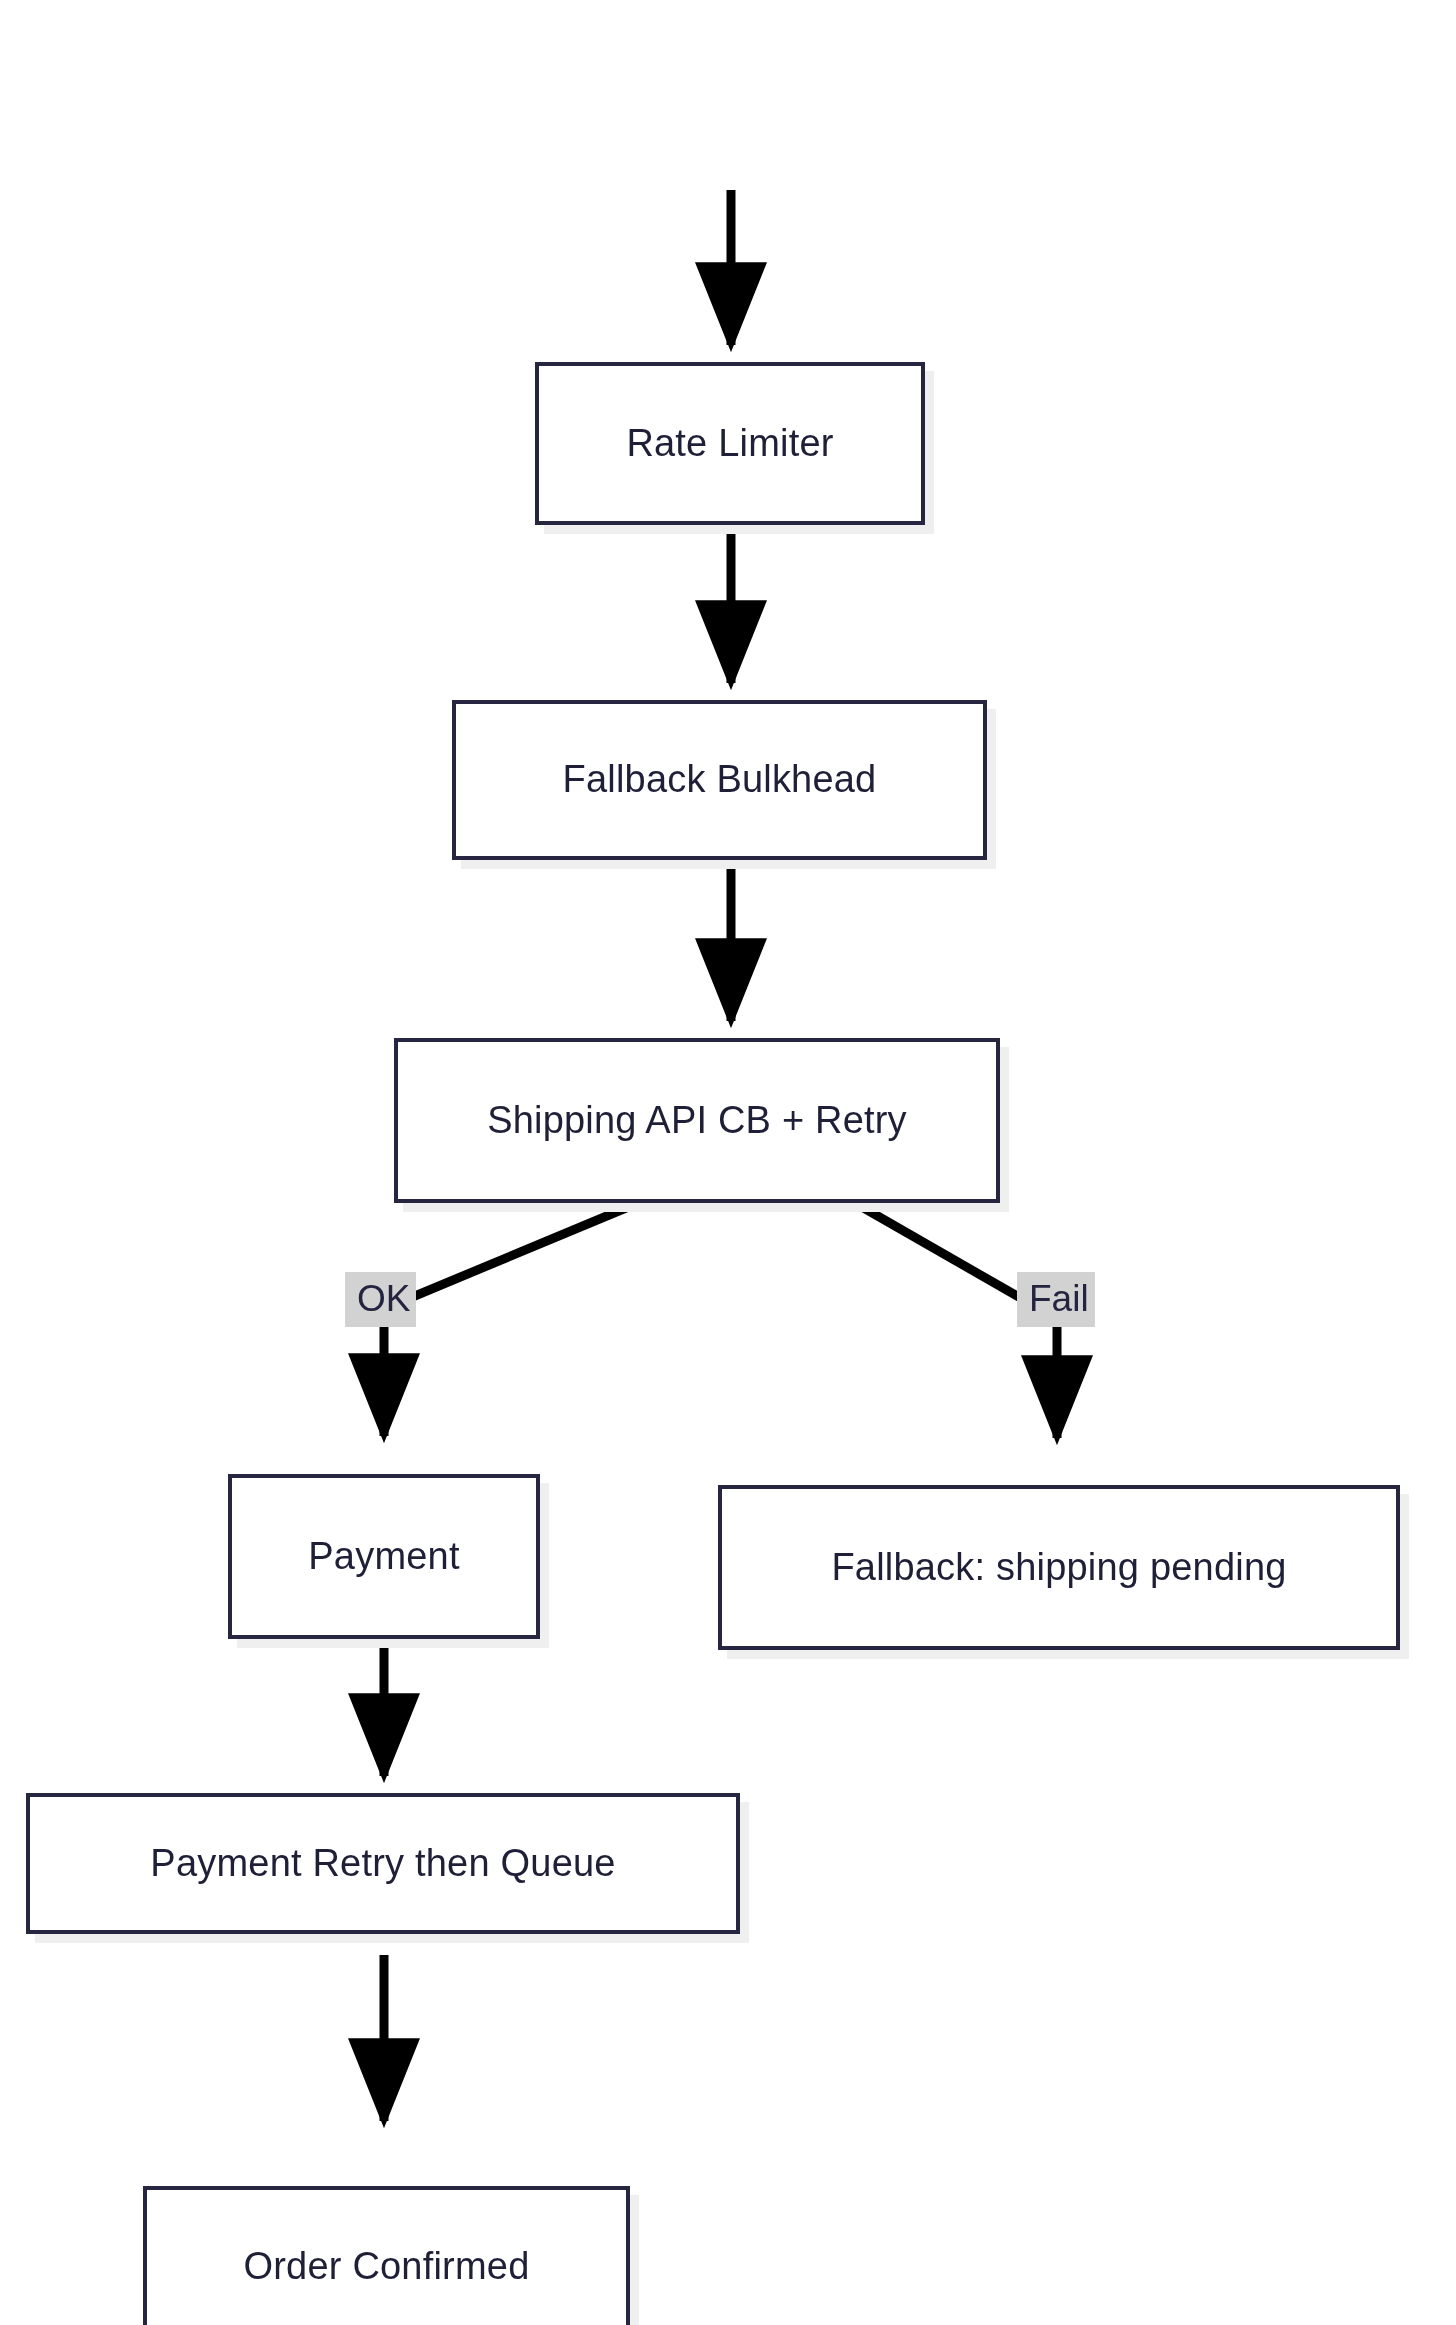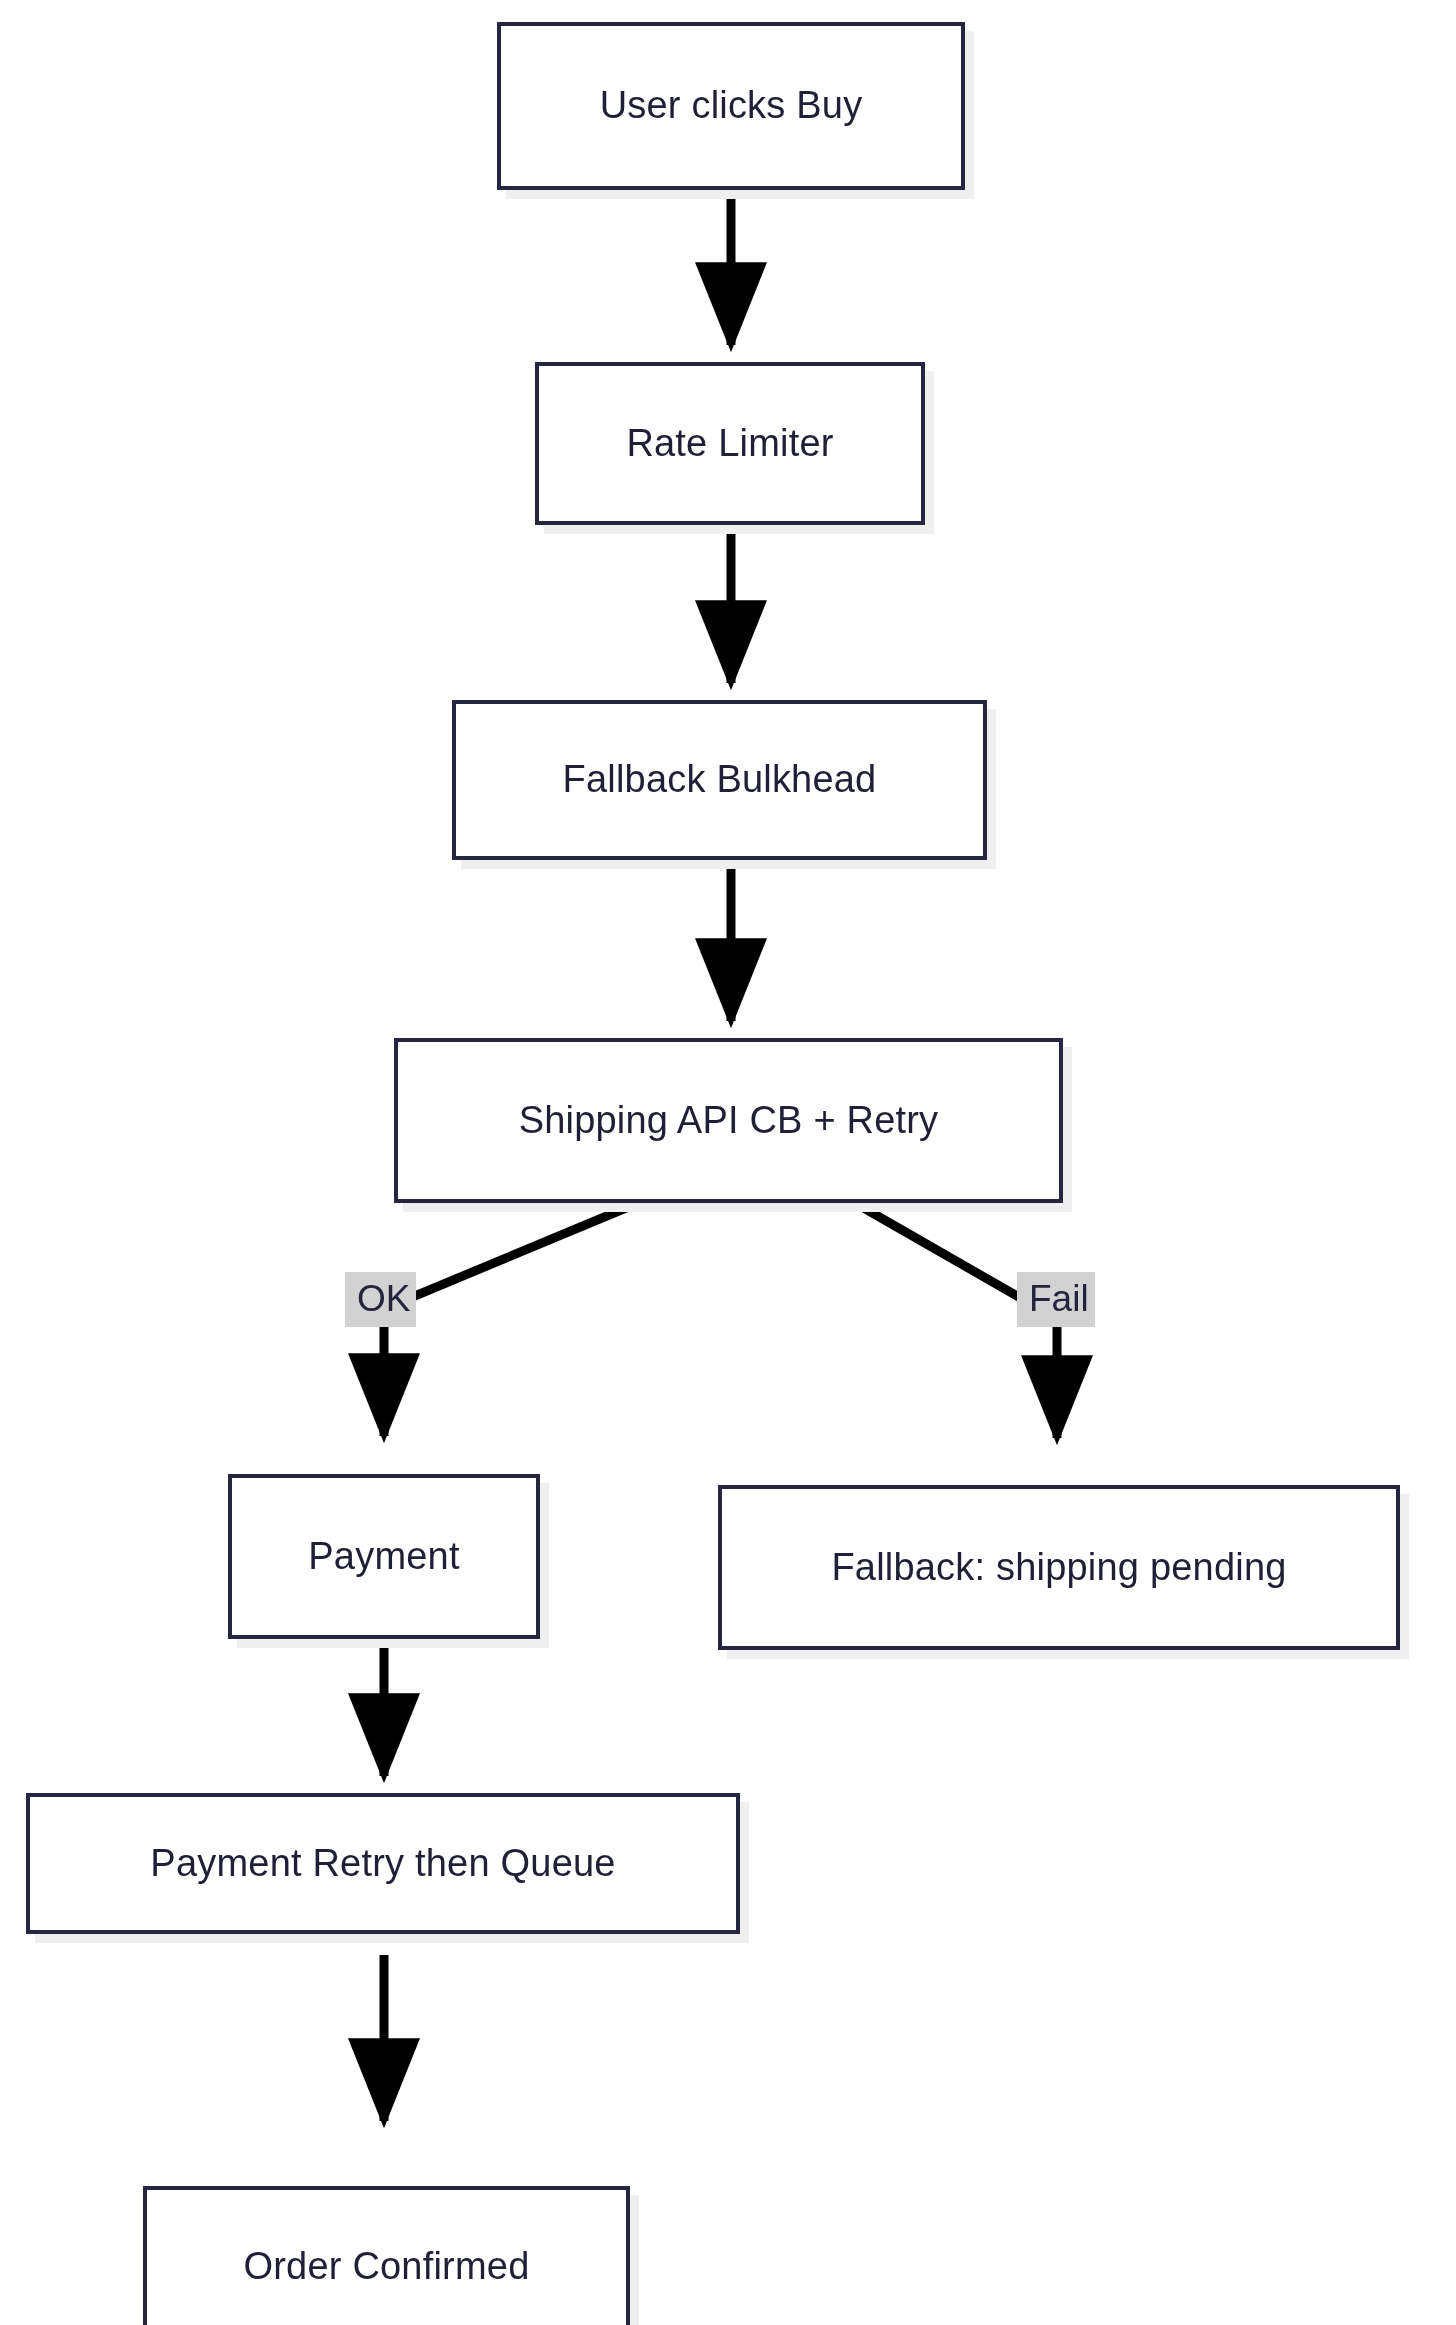--- a/index.html
+++ b/index.html
@@ -79,33 +79,30 @@
 
     <line x1="855" y1="1203" x2="1038" y2="1308" stroke="#000000" stroke-width="9"></line>
 
     <line x1="1057" y1="1305" x2="1057" y2="1438" stroke="#000000" stroke-width="9" marker-end="url(#arrowhead)"></line>
 
     <line x1="384" y1="1618" x2="384" y2="1776" stroke="#000000" stroke-width="9" marker-end="url(#arrowhead)"></line>
 
     <line x1="384" y1="1955" x2="384" y2="2121" stroke="#000000" stroke-width="9" marker-end="url(#arrowhead)"></line>
   </svg>
 
-  <div class="node" style="left:497px; top:22px; width:468px; height:168px;">
-    <span class="node-label">User clicks Buy</span>
-  </div>
 
   <div class="node" style="left:535px; top:362px; width:390px; height:163px;">
     <span class="node-label">Rate Limiter</span>
   </div>
 
   <div class="node" style="left:452px; top:700px; width:535px; height:160px;">
     <span class="node-label">Fallback Bulkhead</span>
   </div>
 
-  <div class="node" style="left:394px; top:1038px; width:669px; height:165px;">
+  <div class="node" style="left:394px; top:1038px; width:606px; height:165px;">
     <span class="node-label">Shipping API CB + Retry</span>
   </div>
 
   <div class="node" style="left:228px; top:1453px; width:312px; height:165px;margin-top:21px;">
     <span class="node-label">Payment</span>
   </div>
 
   <div class="node" style="left:718px; top:1455px; width:682px; height:165px;margin-top:30px;">
     <span class="node-label">Fallback: shipping pending</span>
   </div>

